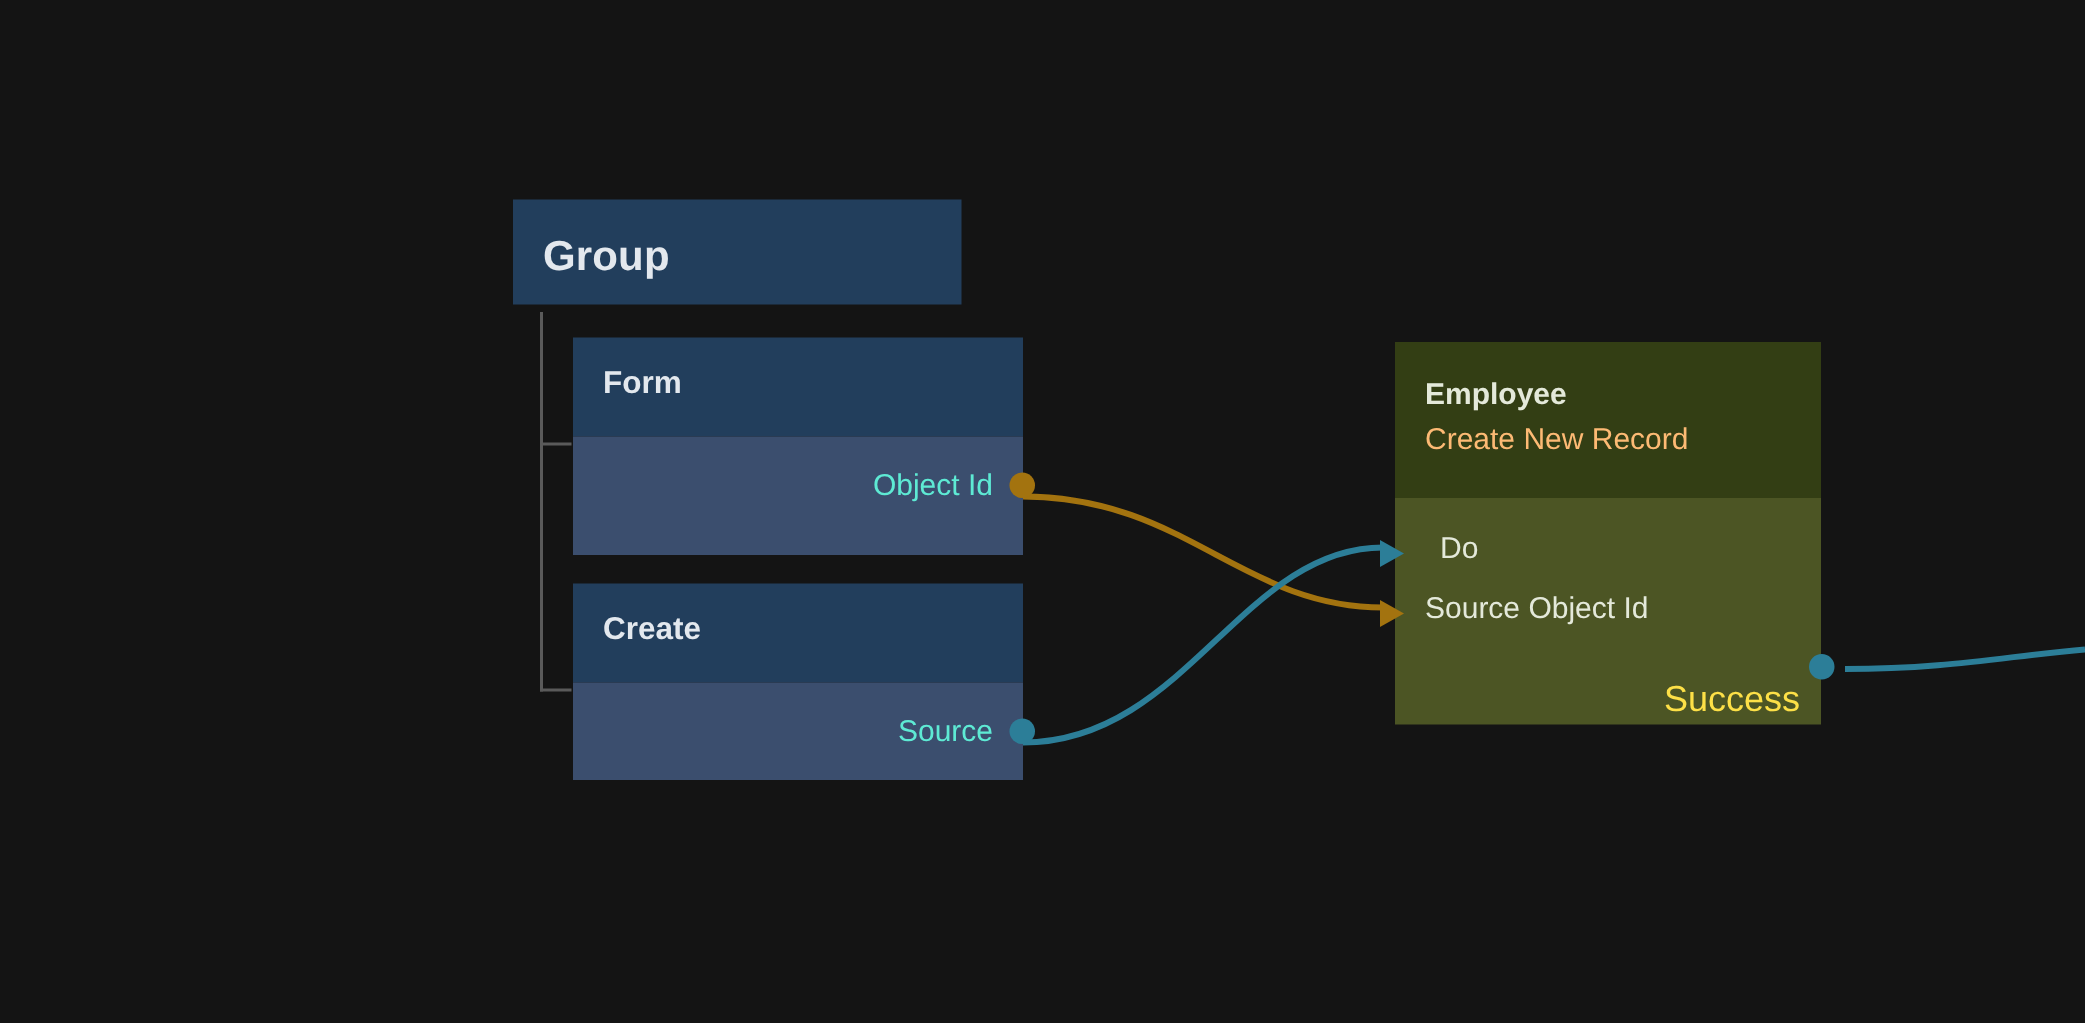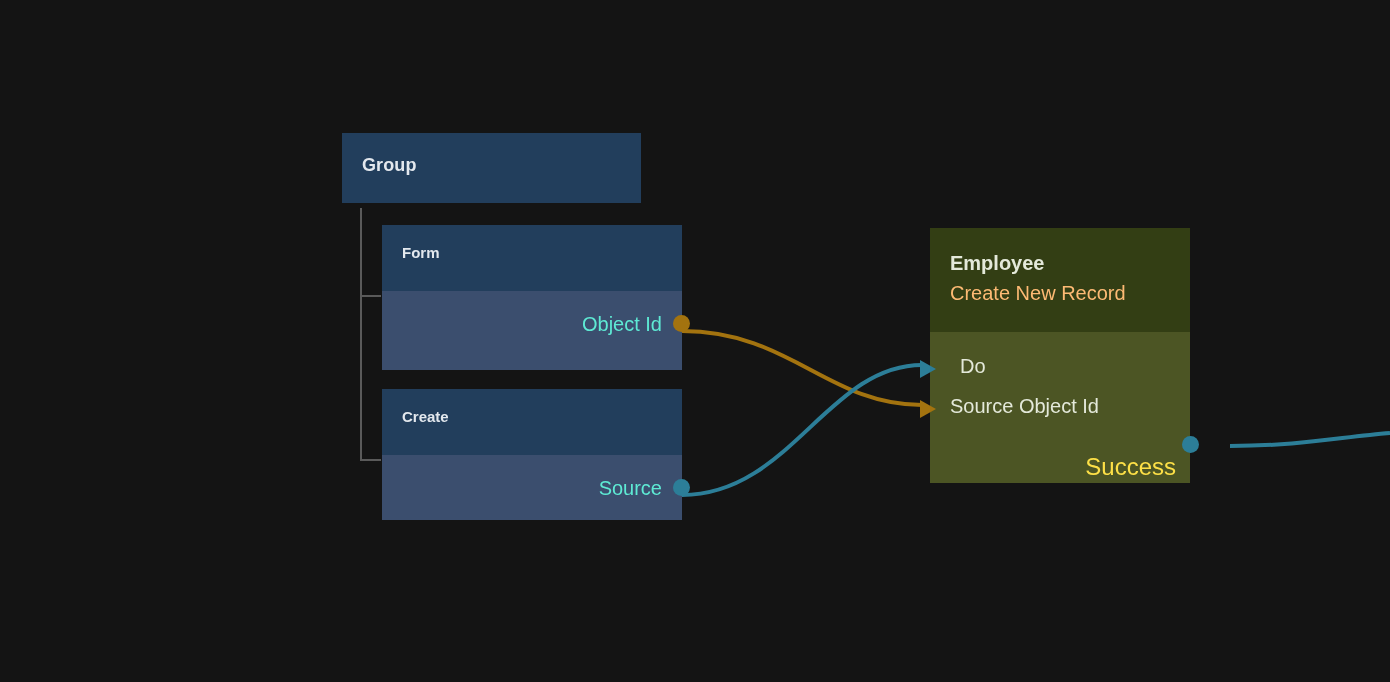--- a/index.html
+++ b/index.html
@@ -35,21 +35,21 @@
     left: 342px;
     top: 133px;
     width: 299px;
     height: 70px;
     background: #223E5C;
   }
   .group-title {
     position: absolute;
     left: 20px;
     top: 22px;
-    font-size: 18px;
+    font-size: 28px;
     font-weight: bold;
     color: #E3E8EE;
     letter-spacing: .1px;
   }
   
   .tree-v {
     position: absolute;
     left: 360px;
     top: 208px;
     width: 2px;
@@ -70,21 +70,21 @@
   .blue-node { width: 300px; left: 382px; }
   .blue-node .node-header {
     height: 66px;
     background: #223E5C;
     position: relative;
   }
   .blue-node .node-header .title {
     position: absolute;
     left: 20px;
     top: 19px;
-    font-size: 15px;
+    font-size: 21px;
     font-weight: bold;
     color: #E3E8EE;
   }
   .blue-node .node-body {
     background: #3B4E6E;
     position: relative;
   }
   .form-node { top: 225px; }
   .form-node .node-body { height: 79px; }
   .button-node { top: 389px; }
@@ -108,21 +108,21 @@
     height: 17px;
     border-radius: 50%;
   }
   .dot-orange { background: #A3730F; }
   .dot-teal   { background: #2C7E98; }
 
   
   .olive-node {
     left: 930px;
     top: 228px;
-    width: 260px;
+    width: 284px;
   }
   .olive-node .node-header {
     height: 104px;
     background: #333E14;
     position: relative;
   }
   .olive-node .node-header .title {
     position: absolute;
     left: 20px;
     top: 24px;

